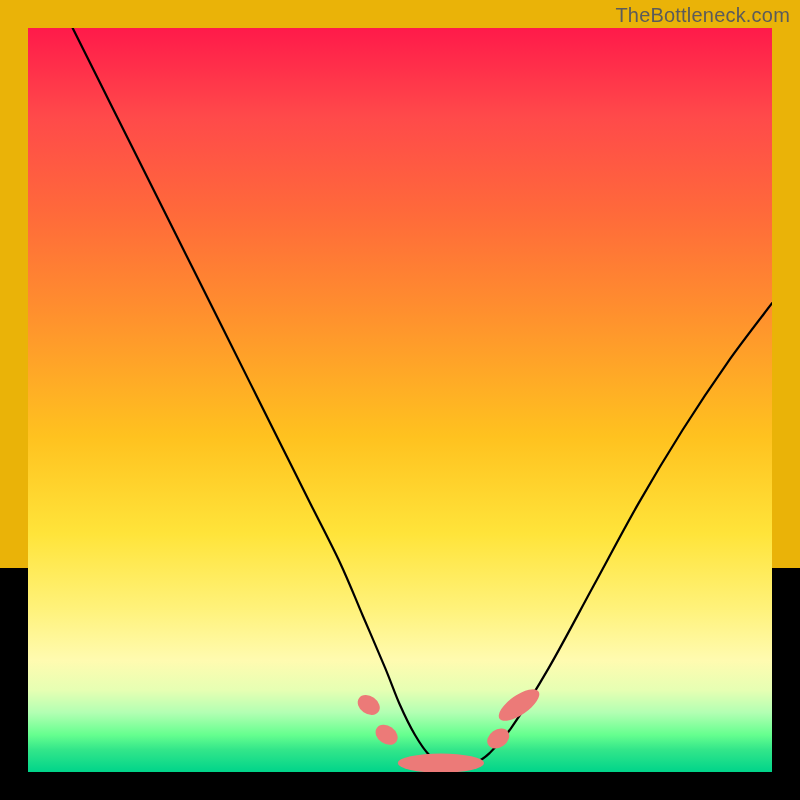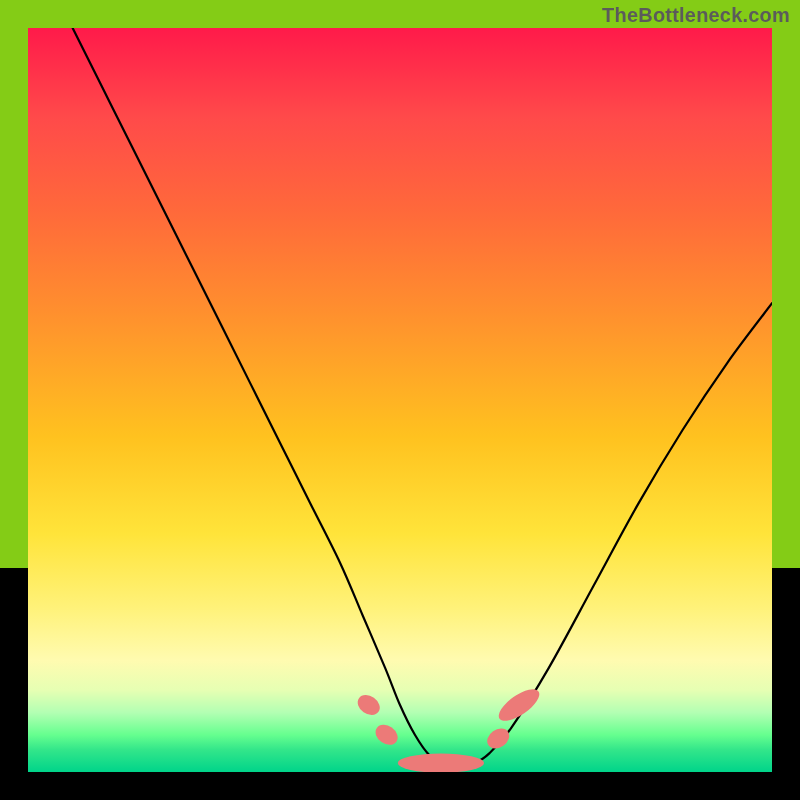--- a/index.html
+++ b/index.html
@@ -9,22 +9,21 @@
     height: 800px;
     background: #000;
     overflow: hidden;
   }
   .frame {
     position: absolute;
     left: 0;
     top: 0;
     width: 800px;
     height: 568px;
-    background: #84cc16;
-    font-weight: bold;
+    background: #eab308;
   }
   .plot-area {
     position: absolute;
     left: 28px;
     top: 28px;
     width: 744px;
     height: 744px;
     background: linear-gradient(
       to bottom,
       #ff1a4a 0%,

